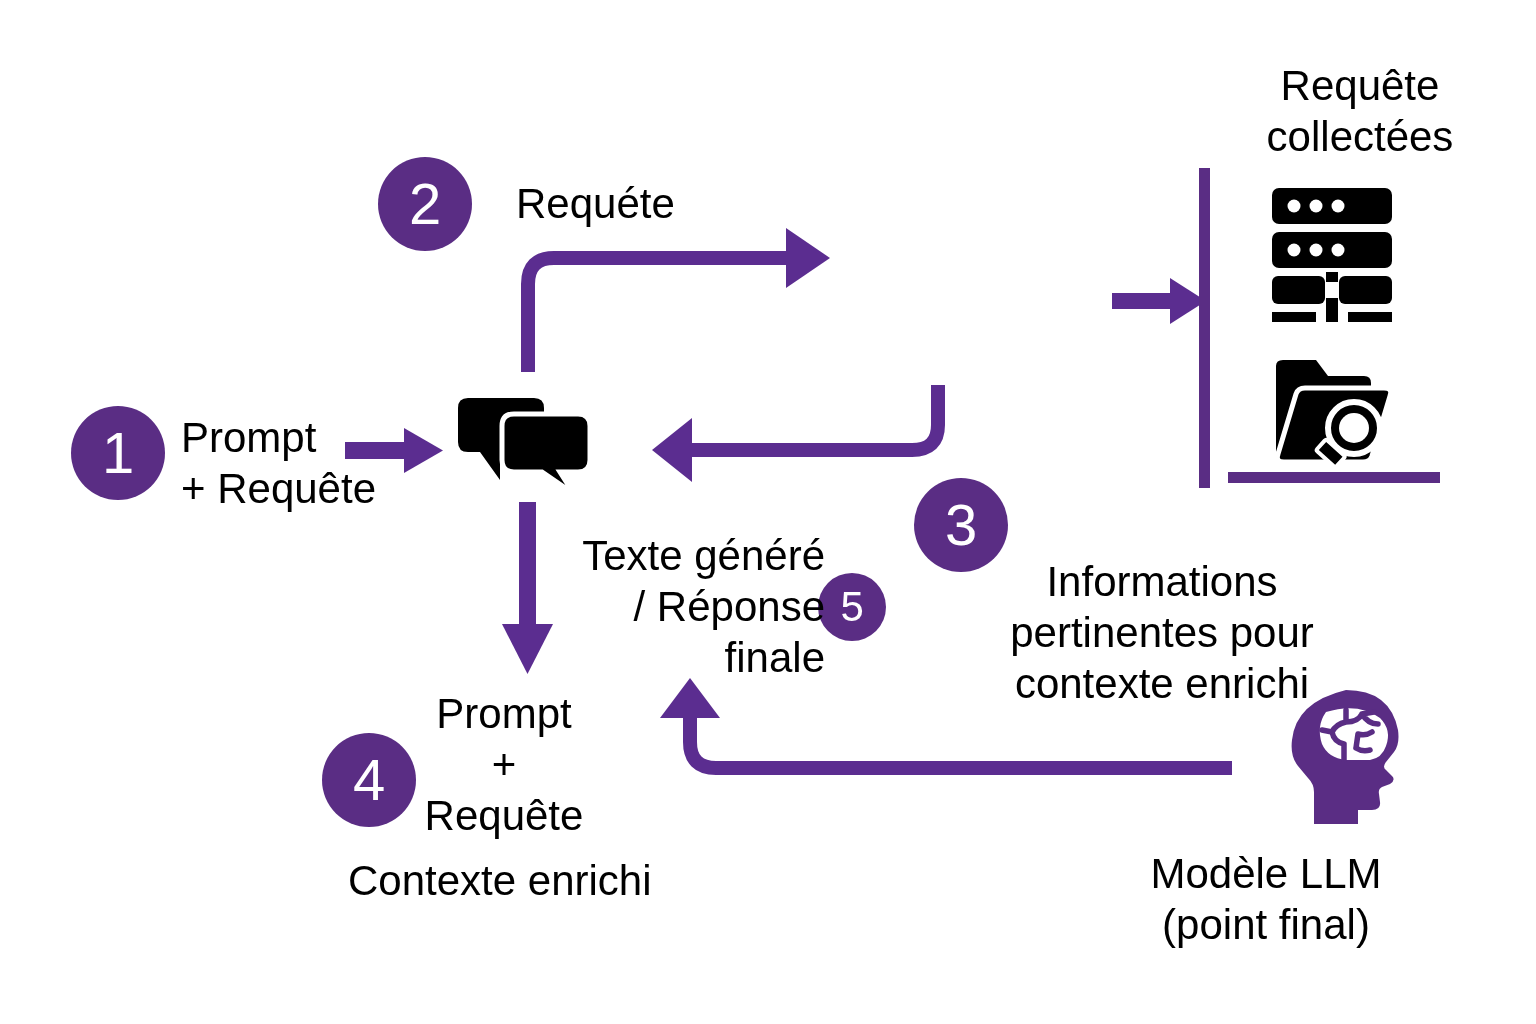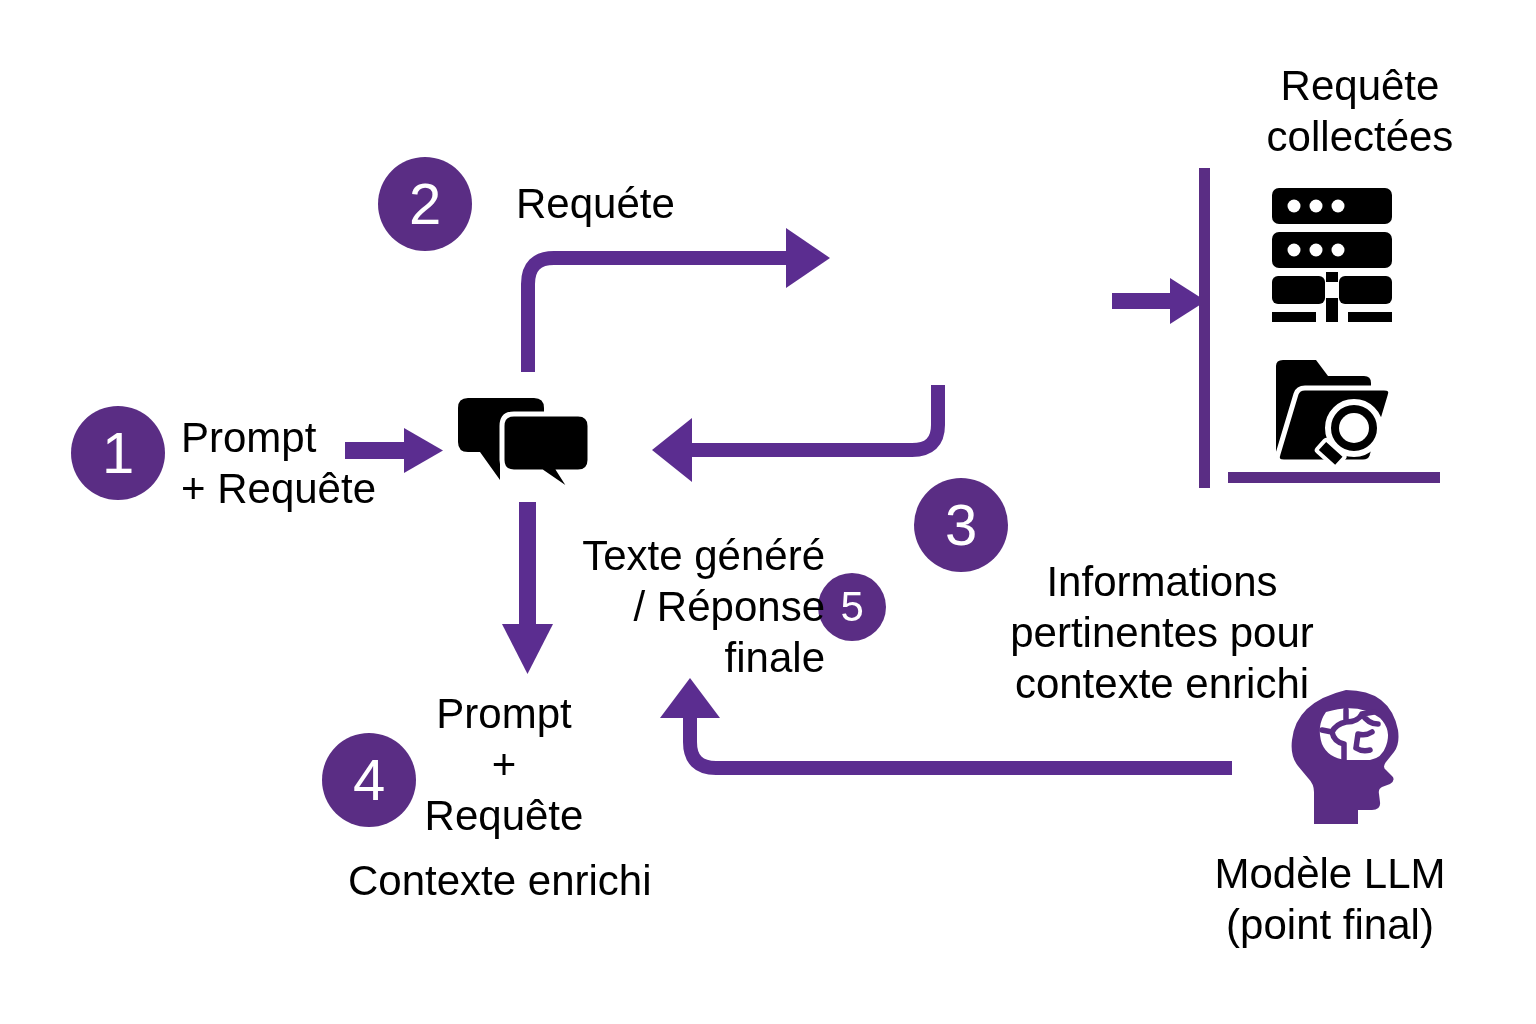--- a/index.html
+++ b/index.html
@@ -189,16 +189,16 @@
   <div class="abs lbl lbl-c" style="left:561px; top:530px; width:264px;text-align:right;">Texte  généré
 / Réponse
 finale</div>
 
   <div class="abs lbl lbl-c" style="left:404px; top:688px; width:200px;">Prompt
 +
 Requête</div>
 
   <div class="abs lbl lbl-l" style="left:348px; top:855px; width:400px;">Contexte enrichi</div>
 
-  <div class="abs lbl lbl-c" style="left:1184px; top:848px; width:292px;">Modèle LLM
+  <div class="abs lbl lbl-c" style="left:1120px; top:848px; width:292px;">Modèle LLM
 (point final)</div>
 
 </div>
 
 </body></html>

